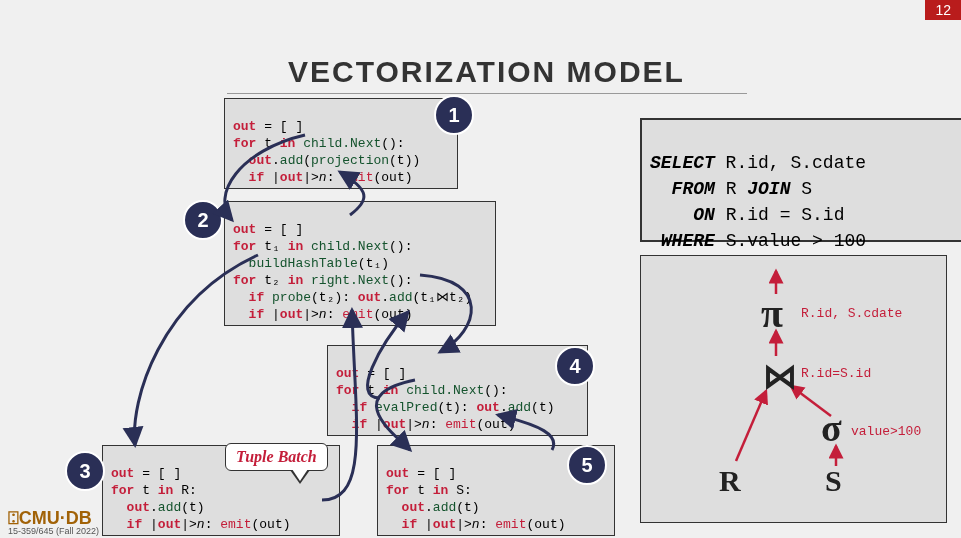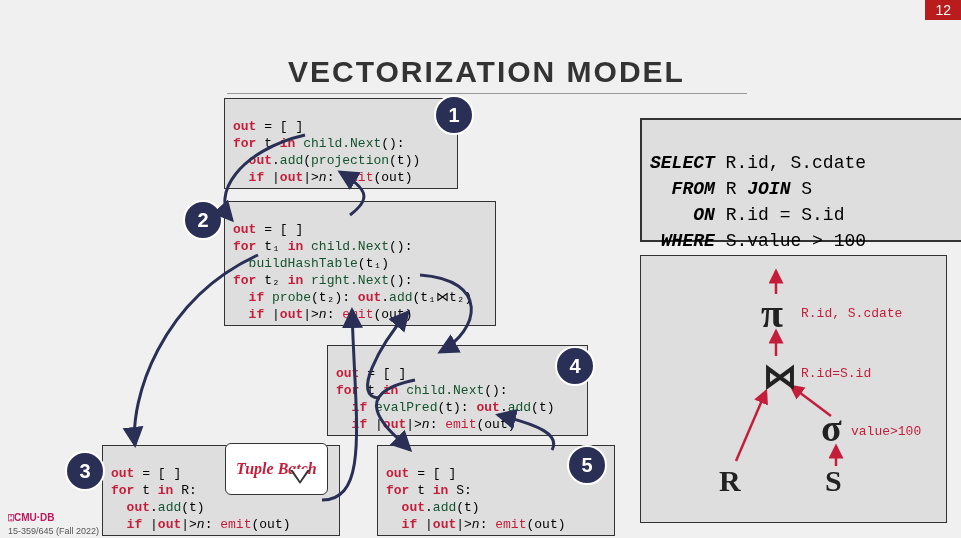--- a/index.html
+++ b/index.html
@@ -109,37 +109,37 @@
     font-family: serif;
     font-weight: 900;
     font-size: 30px;
     color: #222;
   }
   .logo {
     position: absolute;
     left: 8px;
     bottom: 14px;
     font-weight: 900;
-    font-size: 10px;
-    color: #be185d;
+    font-size: 18px;
+    color: #a16207;
     line-height: 12px;
   }
   .footer {
     position: absolute;
     left: 8px;
     bottom: 2px;
     font-size: 9px;
     color: #555;
   }
   .speech {
     position: absolute;
     background: #fff;
     border: 1.5px solid #333;
     border-radius: 6px;
-    padding: 16px 10px;
+    padding: 4px 10px;
     color: #c41e3a;
     font-style: italic;
     font-family: serif;
     font-size: 16px;
     font-weight: bold;
   }
   .speech-tail {
     position: absolute;
     width: 0; height: 0;
     border-left: 10px solid transparent;

